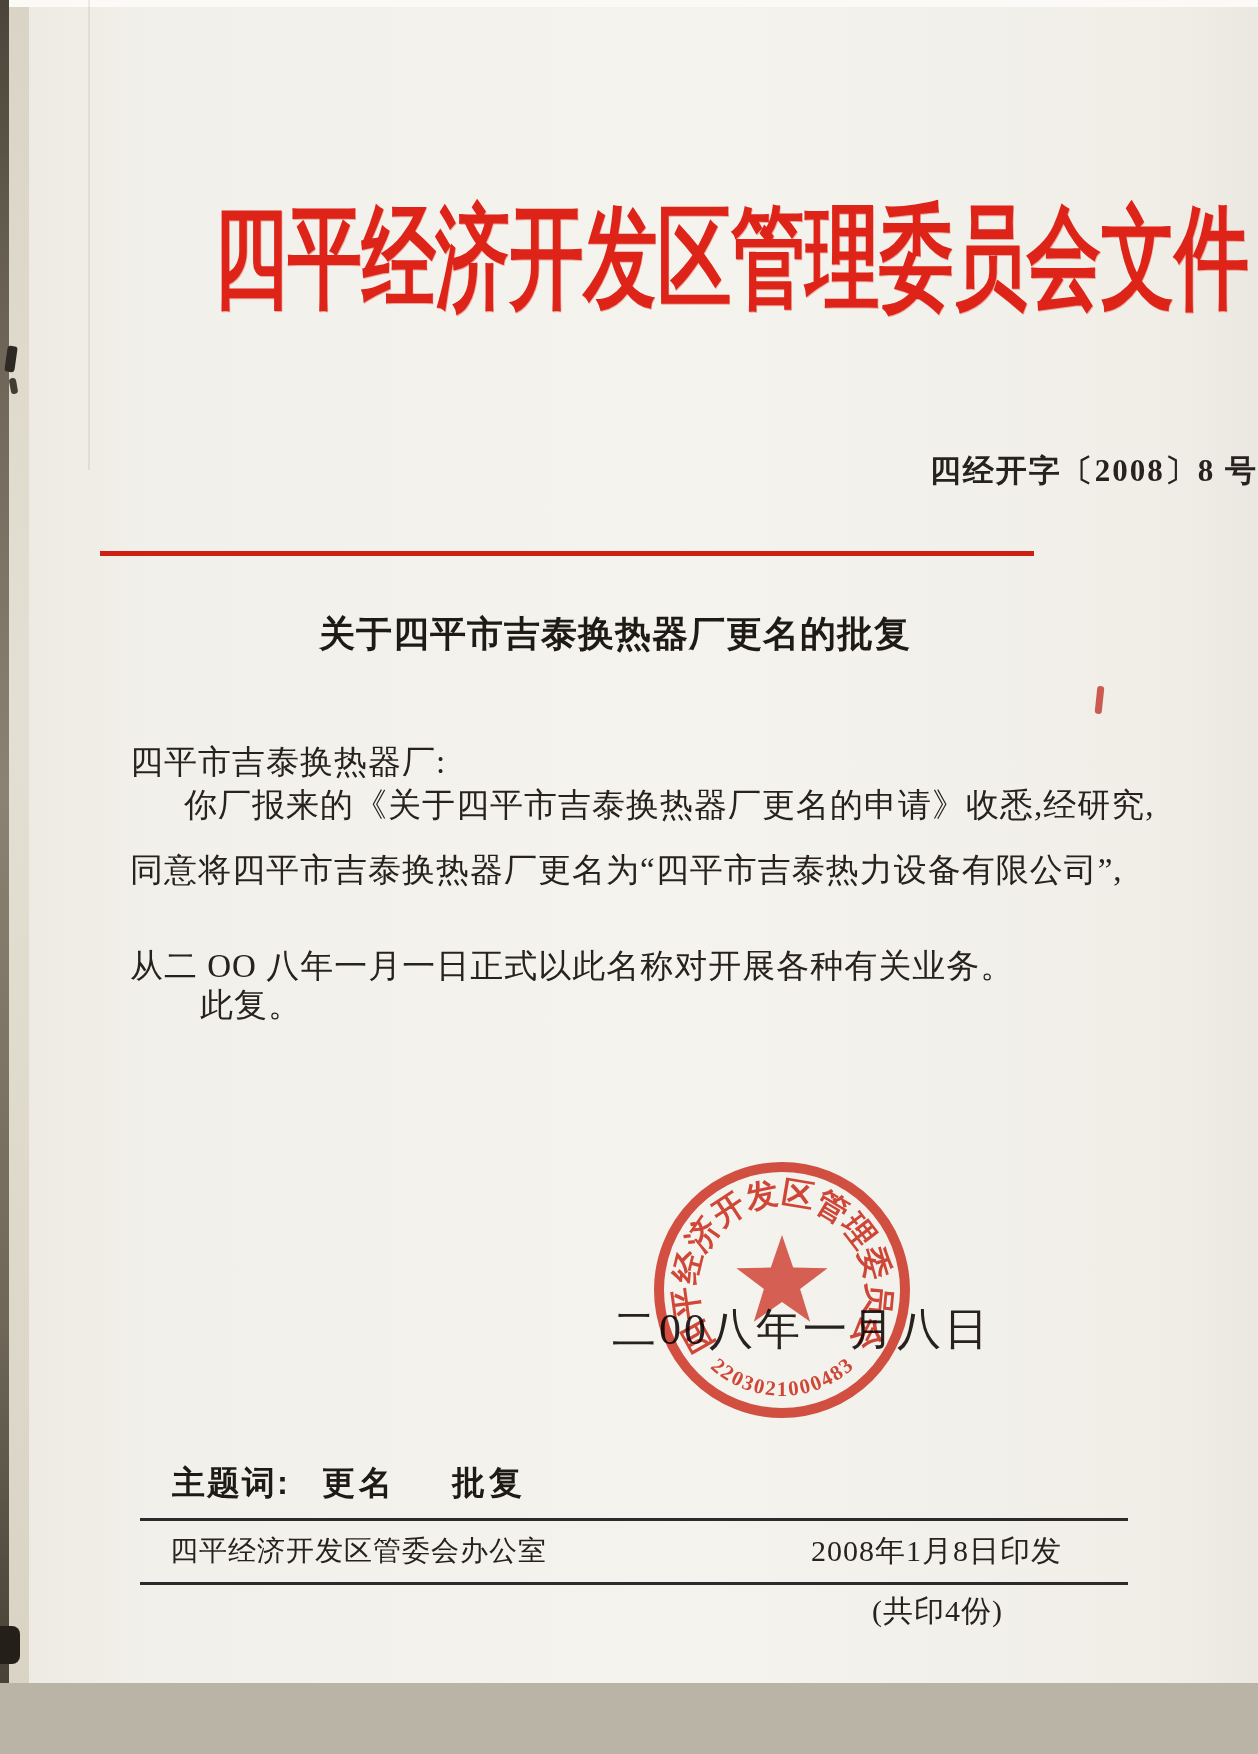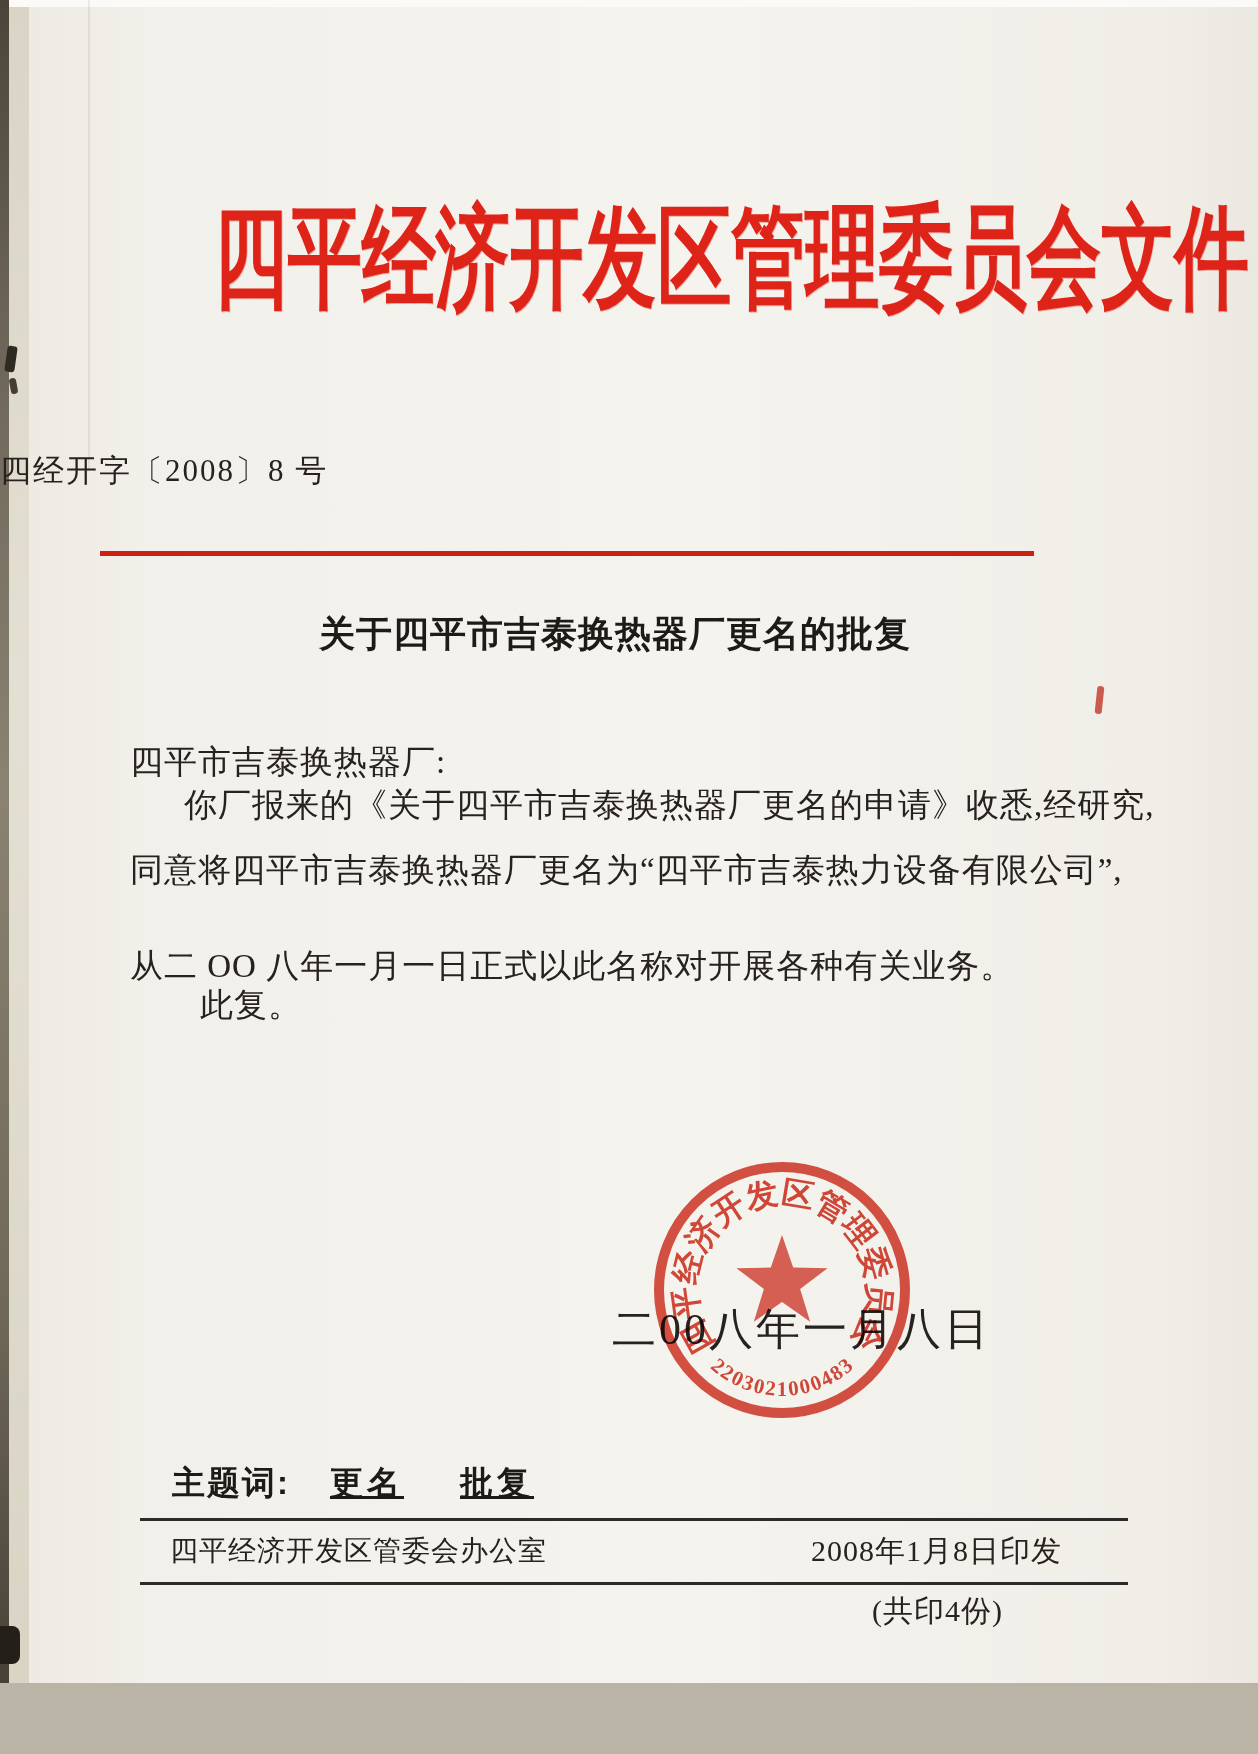--- a/index.html
+++ b/index.html
@@ -20,38 +20,38 @@
   .mark-b{position:absolute;left:10px;top:378px;width:7px;height:16px;background:#433d33;border-radius:3px;transform:rotate(-10deg);}
   .mark-c{position:absolute;left:0px;top:1626px;width:20px;height:38px;background:#241f19;border-radius:0 8px 8px 0;}
   .mark-red{position:absolute;left:1096px;top:686px;width:7px;height:28px;background:#c2342a;border-radius:3px;transform:rotate(6deg);opacity:.8;}
 
   .header-title{
     position:absolute;top:188px;left:0;width:1258px;text-align:center;
     font-size:112px;line-height:1.25;font-weight:bold;color:#de2418;
     white-space:nowrap;transform:scaleX(0.66);transform-origin:50% 50%;
     text-shadow:1px 1px 0 rgba(222,36,24,.35);
   }
-  .doc-number{position:absolute;top:450px;left:0;width:1258px;text-align:left;font-size:31px;letter-spacing:2px;}
+  .doc-number{position:absolute;top:450px;left:0;width:1258px;text-align:right;font-size:31px;letter-spacing:2px;font-weight:bold;}
   .red-rule{position:absolute;top:551px;left:100px;width:934px;height:5px;background:#cd2013;}
   .doc-title{
     position:absolute;top:610px;left:0;width:1230px;text-align:center;
     font-family:"Liberation Sans","DejaVu Sans",sans-serif;font-weight:bold;
     font-size:36px;color:#1d1a17;letter-spacing:1px;
   }
   .salutation{position:absolute;top:718px;left:130px;font-size:33px;letter-spacing:1px;margin-top:22px;}
   .body-line{position:absolute;left:130px;font-size:33px;letter-spacing:1px;white-space:nowrap;}
   .body-line.indent{left:184px;}
   .l1{top:783px;} .l2{top:848px;} .l3{top:928px;margin-top:16px;} .l4{top:983px;left:200px;}
   .date-line{position:absolute;top:1300px;left:612px;font-size:44px;letter-spacing:3px;z-index:1;}
   .seal{position:absolute;top:1150px;left:642px;width:280px;height:280px;z-index:2;
     mix-blend-mode:multiply;opacity:.92;}
   .kw-row{position:absolute;top:1461px;left:172px;display:flex;align-items:baseline;
     font-family:"Liberation Sans","DejaVu Sans",sans-serif;font-weight:bold;font-size:33px;color:#1d1a17;}
-  .kw-row .kw-label{margin-right:40px;letter-spacing:2px;}
-  .kw-row .kw-term{margin-right:56px;letter-spacing:4px;text-decoration:underline;}
+  .kw-row .kw-label{margin-right:32px;letter-spacing:2px;}
+  .kw-row .kw-term{margin-right:56px;letter-spacing:4px;}
   .rule-thin{position:absolute;left:140px;width:988px;height:3px;background:#2b2b2b;}
   .rule-1{top:1518px;} .rule-2{top:1582px;}
   .footer-office{position:absolute;top:1532px;left:170px;font-size:28px;letter-spacing:1px;}
   .footer-printdate{position:absolute;top:1531px;left:811px;font-size:30px;letter-spacing:1px;}
   .footer-copies{position:absolute;top:1591px;left:872px;font-size:30px;letter-spacing:1px;}
 </style>
 </head>
 <body>
 
 <div class="page">

